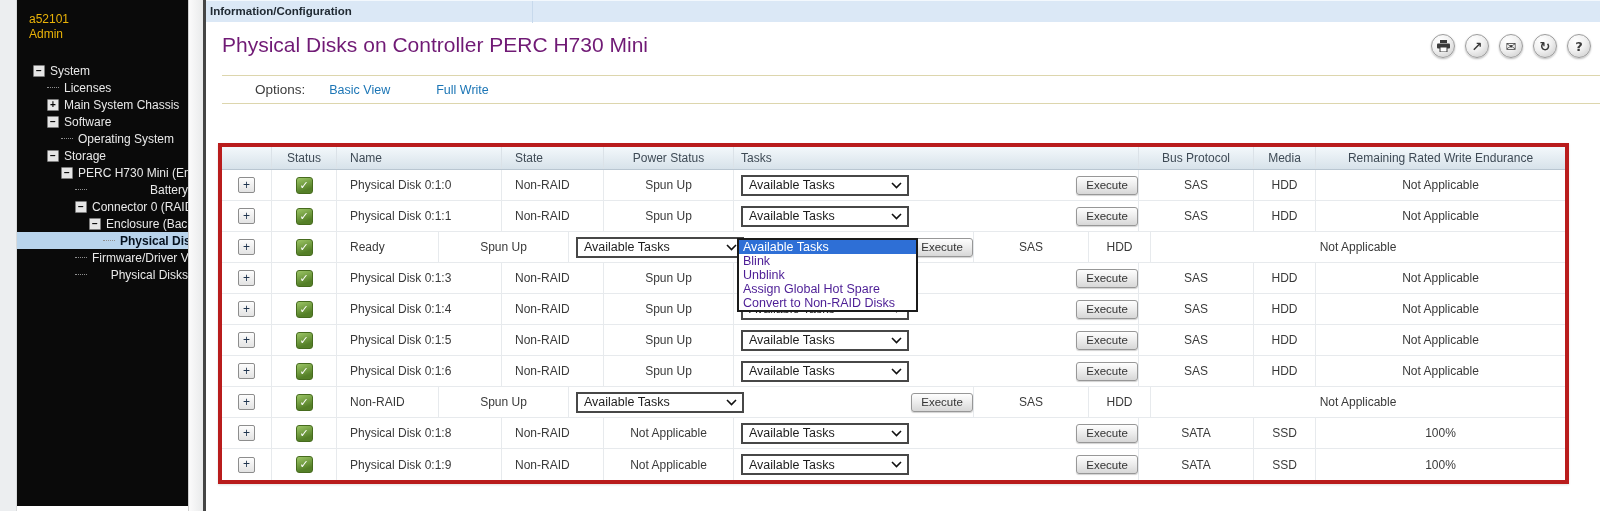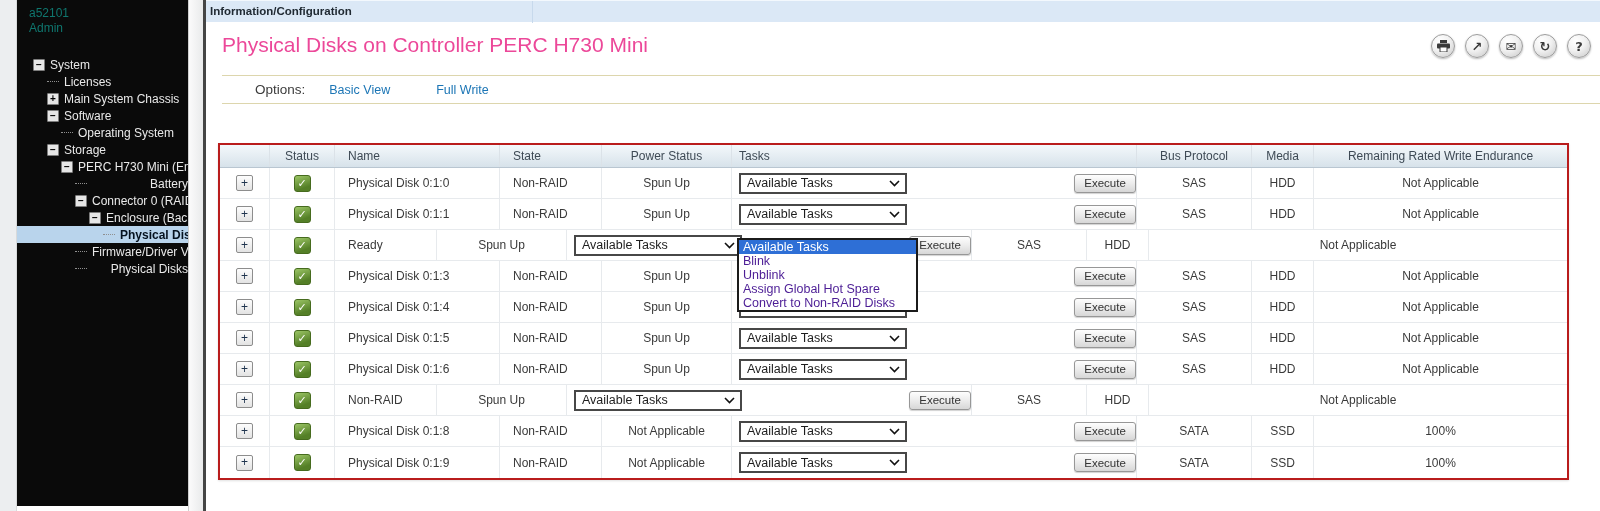--- a/index.html
+++ b/index.html
@@ -2,53 +2,53 @@
 <html><head>
 <meta charset="utf-8">
 <style>
   * { margin:0; padding:0; box-sizing:border-box; }
   html,body { width:1600px; height:511px; overflow:hidden; }
   body { position:relative; background:#fff; font-family:"Liberation Sans", sans-serif; }
 
   
   .gutter { position:absolute; left:0; top:0; width:17px; height:511px; background:#eceef0; border-right:1px solid #d8dadb; }
   .sidebar { position:absolute; left:17px; top:0; width:171px; height:506px; background:#0a0a0a; overflow:hidden; }
-  .user-block { padding:6px 0 0 12px; color:#0f766e; font-size:12px; line-height:15px; }
+  .user-block { padding:12px 0 0 12px; color:#eab308; font-size:12px; line-height:15px; }
   .nav-tree { margin-top:20px; }
   .ti { display:flex; align-items:center; height:17px; white-space:nowrap; color:#e9e9e9; font-size:12px; cursor:default; }
   .ti .tg { flex:none; width:12px; height:12px; margin-right:5px; background:#e6e6e6; border:1px solid #7d7d7d; border-radius:1px; color:#000;
             font-size:10px; font-weight:bold; line-height:10px; text-align:center; }
   .ti .tg-sp { flex:none; width:12px; height:0; margin-right:5px; border-top:1px dotted #8f8f8f; }
   .ti .tl { overflow:hidden; }
   .l0 { padding-left:16px; } .l1 { padding-left:30px; } .l2 { padding-left:44px; }
   .l3 { padding-left:58px;justify-content:space-between; } .l4 { padding-left:72px; } .l5 { padding-left:86px; }
   .ti.sel { background:#b9d4ec; color:#06121f; font-weight:bold; }
   .scrollstrip { position:absolute; left:188px; top:0; width:15px; height:511px; background:linear-gradient(to right,#fbfbfb,#e9eaeb); border-left:1px solid #cfcfcf; }
   .vborder { position:absolute; left:203px; top:0; width:3px; height:511px; background:#454545; }
 
   
   .content { position:absolute; left:206px; top:0; width:1394px; height:511px; background:#fff; }
   .tabbar { height:22px; background:#dbe8f6; border-top:1px solid #f3f8fd; }
   .tab { display:inline-block; width:327px; height:22px; line-height:21px; padding-left:4px; font-size:11.5px; font-weight:bold;
          color:#202a33; border-right:1px solid #c7d9ec; }
   .titlerow { position:relative; height:53px; }
-  .page-title { position:absolute; left:16px; top:11px; font-size:21px; color:#ec4899; }
+  .page-title { position:absolute; left:16px; top:11px; font-size:21px; color:#701a75; }
   .action-icons { position:absolute; right:9px; top:12px; display:flex; gap:10px; }
   .icon-btn { width:24px; height:24px; border-radius:50%; border:1px solid #9d9d9d; color:#3a3a3a;
               background:radial-gradient(circle at 35% 28%, #ffffff 0%, #f1f1f1 45%, #c7c7c7 100%);
               box-shadow:0 1px 2px rgba(0,0,0,.28); display:flex; align-items:center; justify-content:center;
               font-size:13px; font-weight:bold; font-family:"DejaVu Sans", sans-serif; cursor:pointer; }
   .hr-tan { height:1px; background:#ddd6ad; margin-left:16px; }
   .options-row { height:27px; display:flex; align-items:center; padding-left:16px; font-size:13.5px; color:#3c3c3c;margin-left:33px; }
   .opt-link { font-size:12.5px; color:#1b75b5; cursor:pointer; }
   .opt-link.first { margin-left:24px; }
   .opt-link.second { margin-left:46px; }
 
   
-  .table-wrap { margin:39px 0 0 12px; width:1351px; border:2px solid #b91c1c; box-shadow:0 1px 2px rgba(0,0,0,.12); background:#fff; }
+  .table-wrap { margin:39px 0 0 12px; width:1351px; border:4px solid #b91c1c; box-shadow:0 1px 2px rgba(0,0,0,.12); background:#fff; }
   .thead { display:flex; height:23px; background:linear-gradient(#f3f8fb,#d7e2ea); border-bottom:1px solid #b9c6d1; }
   .th { display:flex; align-items:center; justify-content:center; font-size:12px; color:#3e4a55; border-right:1px solid #dbe2e8; }
   .tr { display:flex; height:31px; background:#fff; border-bottom:1px solid #e7eaed; }
   .tr:last-child { border-bottom:none; }
   .td { display:flex; align-items:center; justify-content:center; font-size:12px; color:#3a3a3a; border-right:1px solid #e7eaed; }
   .c0 { width:50px; } .c1 { width:65px; } .c2 { width:165px; } .c3 { width:102px; } .c4 { width:130px; }
   .c5 { width:405px; } .c6 { width:115px; } .c7 { width:62px; } .c8 { flex:1; border-right:none; }
   .th.c2, .td.c2, .th.c3, .td.c3 { justify-content:flex-start; padding-left:13px; }
   .th.c5, .td.c5 { justify-content:flex-start; padding-left:7px; }
   .expand { width:17px; height:16px; border:1px solid #8d8d8d; border-radius:2px; background:linear-gradient(#fdfdfd,#e3e3e3);

